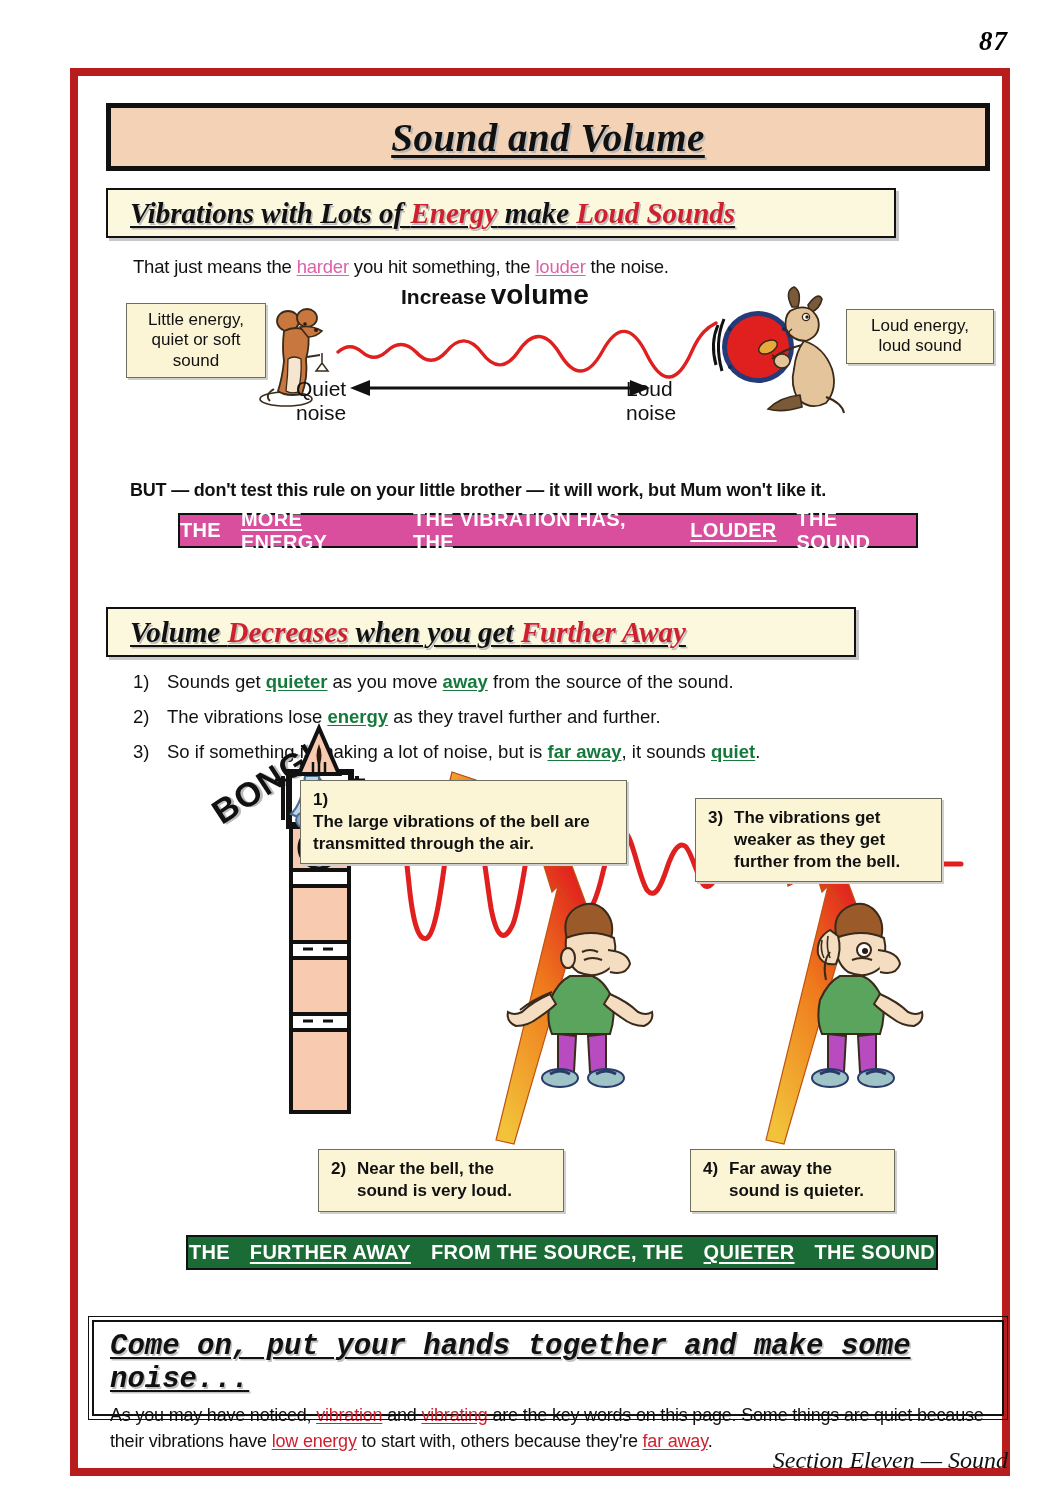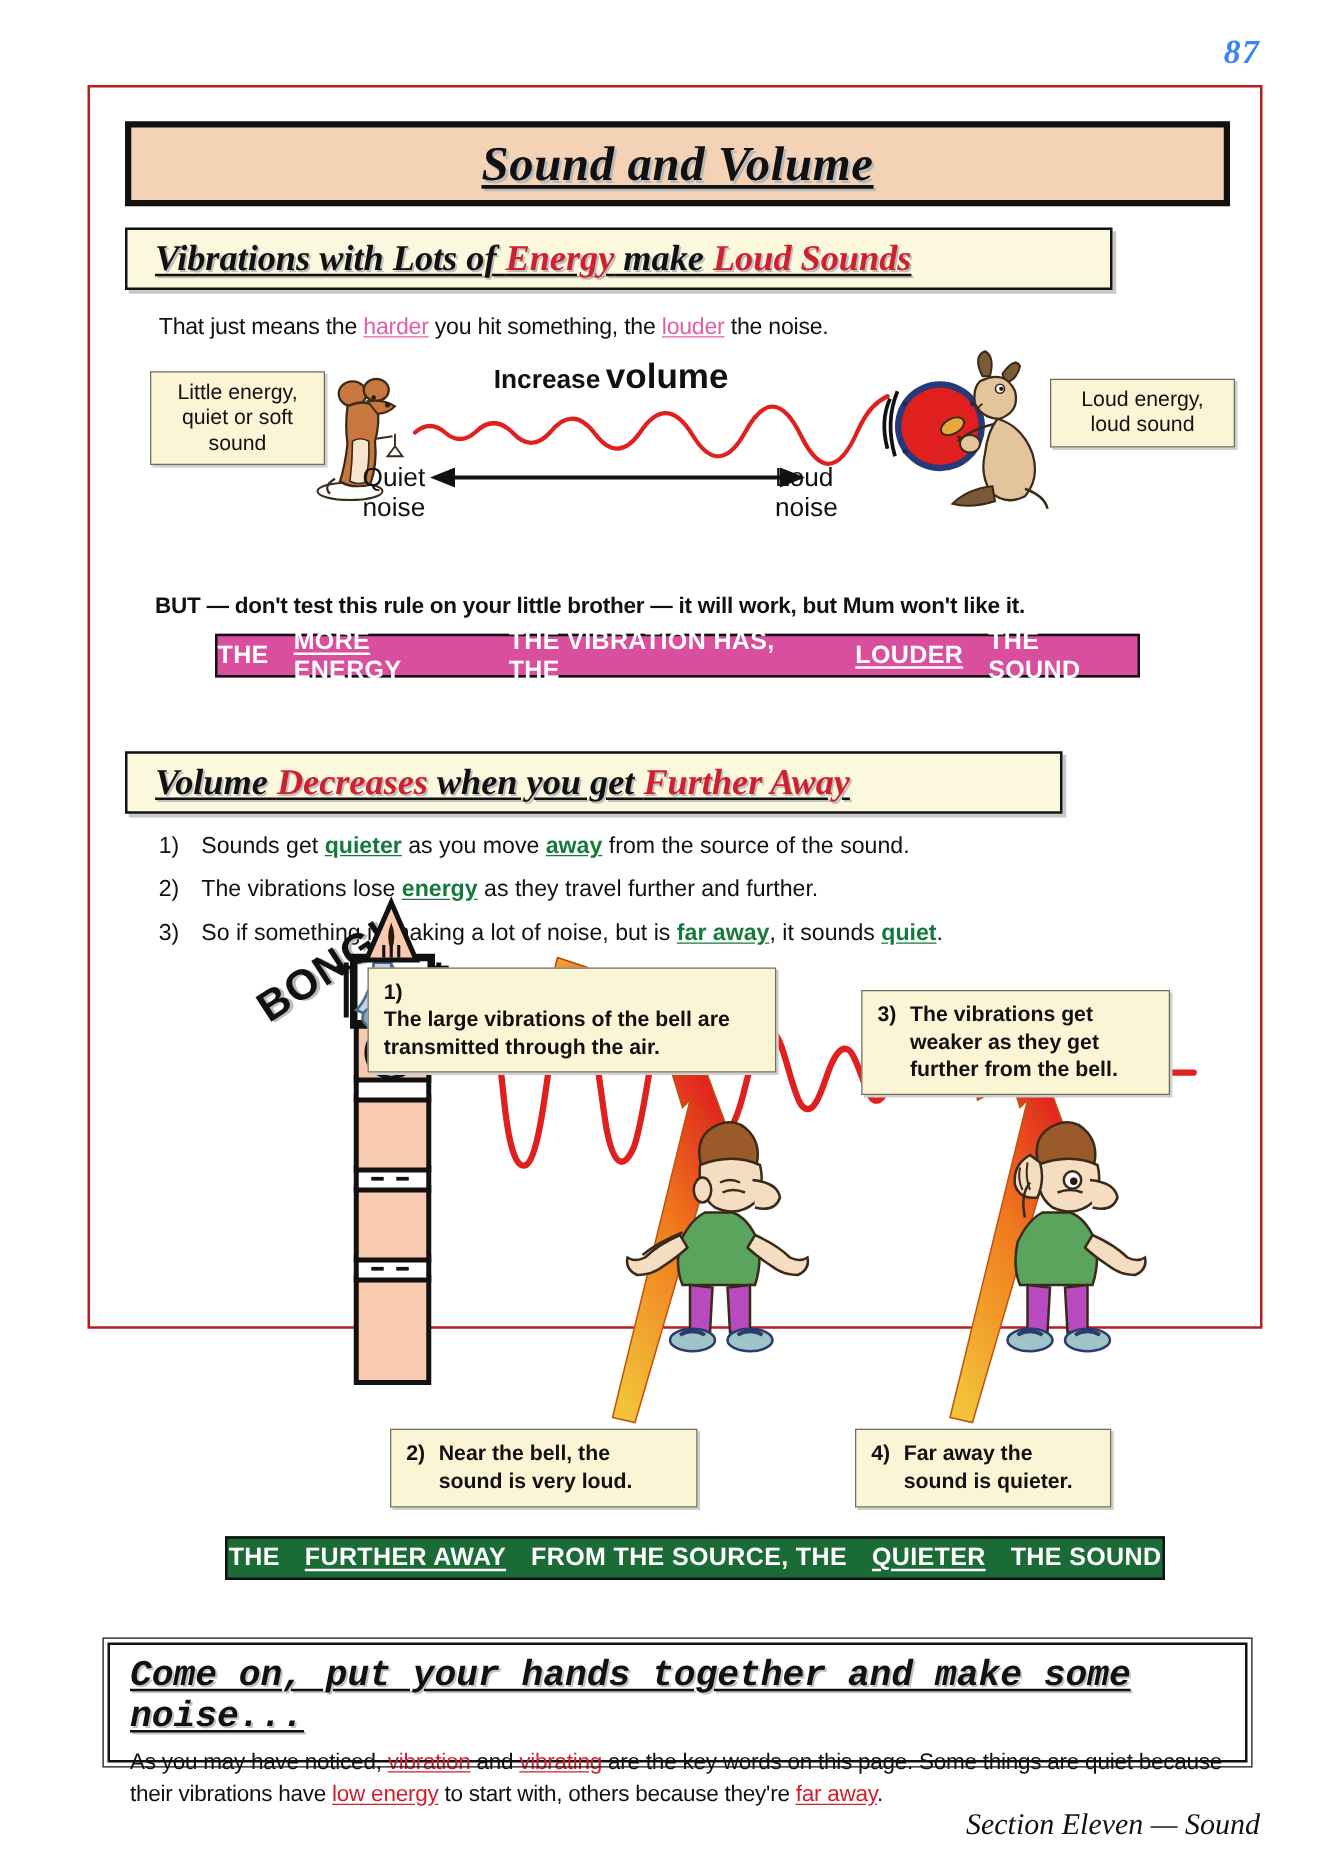--- a/index.html
+++ b/index.html
@@ -15,32 +15,32 @@
 
   
   .page-number {
     position: absolute;
     top: 26px;
     right: 52px;
     font-family: "Liberation Serif", serif;
     font-style: italic;
     font-weight: bold;
     font-size: 27px;
-    color: #3b82f6;
+    color: #000000;
     letter-spacing: 1px;
   }
 
   
   .page-frame {
     position: absolute;
     left: 70px;
     top: 68px;
     width: 940px;
-    height: 995px;
-    border: 2px solid #b91c1c;
+    height: 1408px;
+    border: 8px solid #b91c1c;
     background: #fff;
   }
 
   
   .title-box {
     position: absolute;
     left: 28px;
     top: 27px;
     width: 884px;
     height: 68px;
@@ -187,21 +187,20 @@
   #lbl-loud  { left: 520px; top: 96px; }
 
   .increase-volume {
     position: absolute;
     left: 295px;
     top: -2px;
     font-family: "Liberation Sans", sans-serif;
     font-weight: bold;
     color: #111;
     white-space: nowrap;
-    margin-top: 12px;
   }
   .iv1 { font-size: 21px; }
   .iv2 { font-size: 28px; }
 
   
   .bong {
     position: absolute;
     left: 100px;
     top: 50px;
     font-family: "Liberation Sans", sans-serif;

